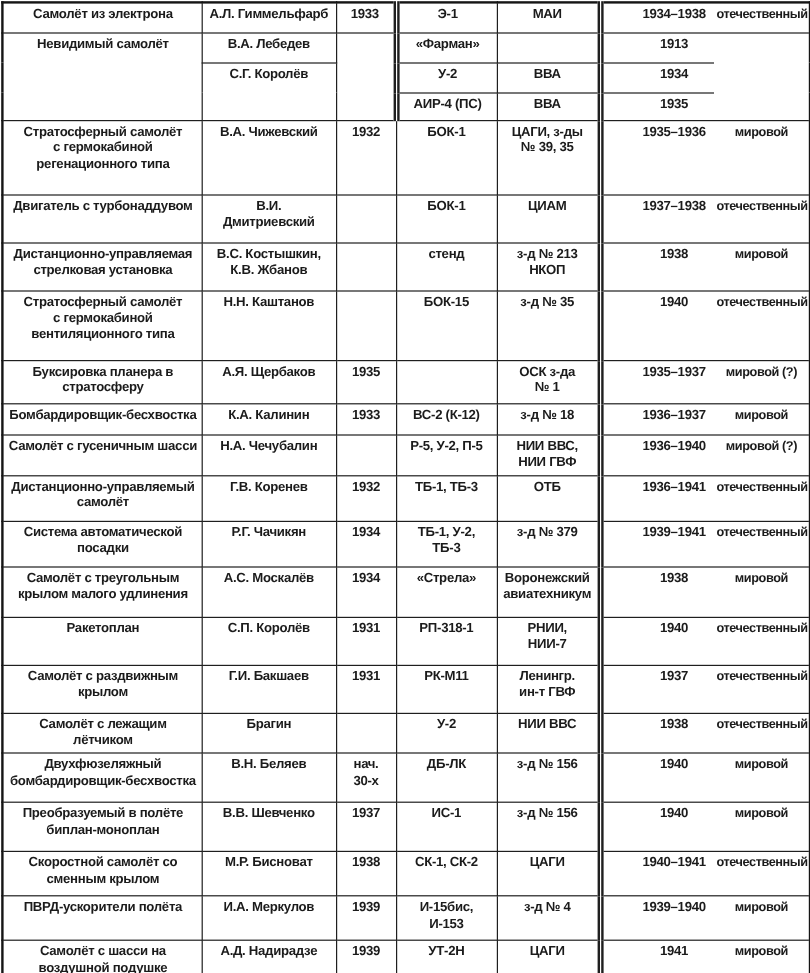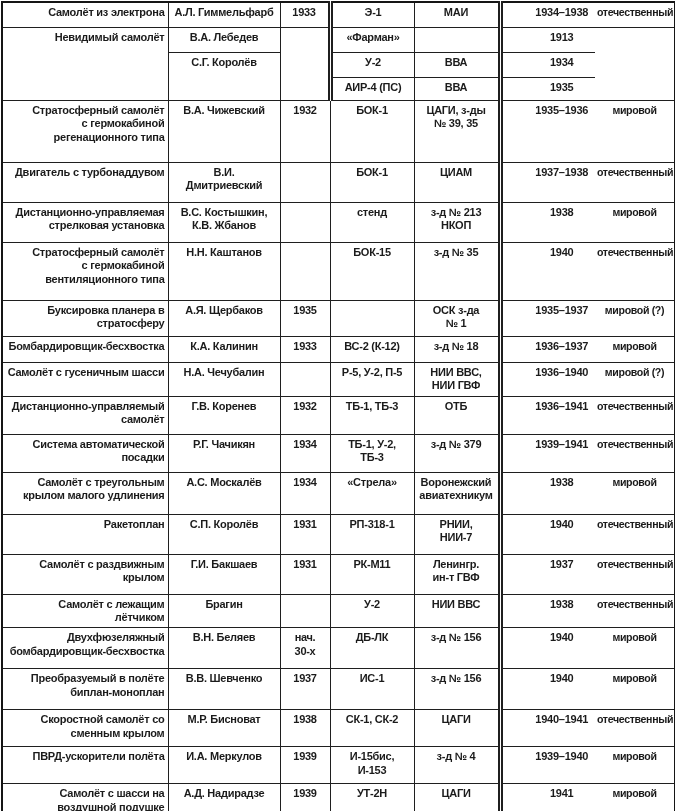--- a/index.html
+++ b/index.html
@@ -19,21 +19,21 @@
   }
   td{
     border:1.5px solid #1f1f1f;
     vertical-align:top;
     padding:3px 2px 2px 2px;
     text-align:center;
     white-space:pre-line;
     line-height:1.27;
     overflow:hidden;
   }
-  td.c1{text-align:right;padding-left:4px;padding-right:3px;}
+  td.c1{text-align:center;padding-left:4px;padding-right:3px;}
   td.c3{letter-spacing:-0.3px;margin-top:44px;}
   td.c6{border-left:5px double #1f1f1f;border-right:none;padding-left:28px;}
   td.c7{border-left:none;font-size:10.6px;letter-spacing:-0.35px;white-space:nowrap;}
   td.dbl{border-left:5px double #1f1f1f;margin-left:40px;}
 </style>
 </head>
 <body>
 
 <div class="page">
 <table class="scan">

